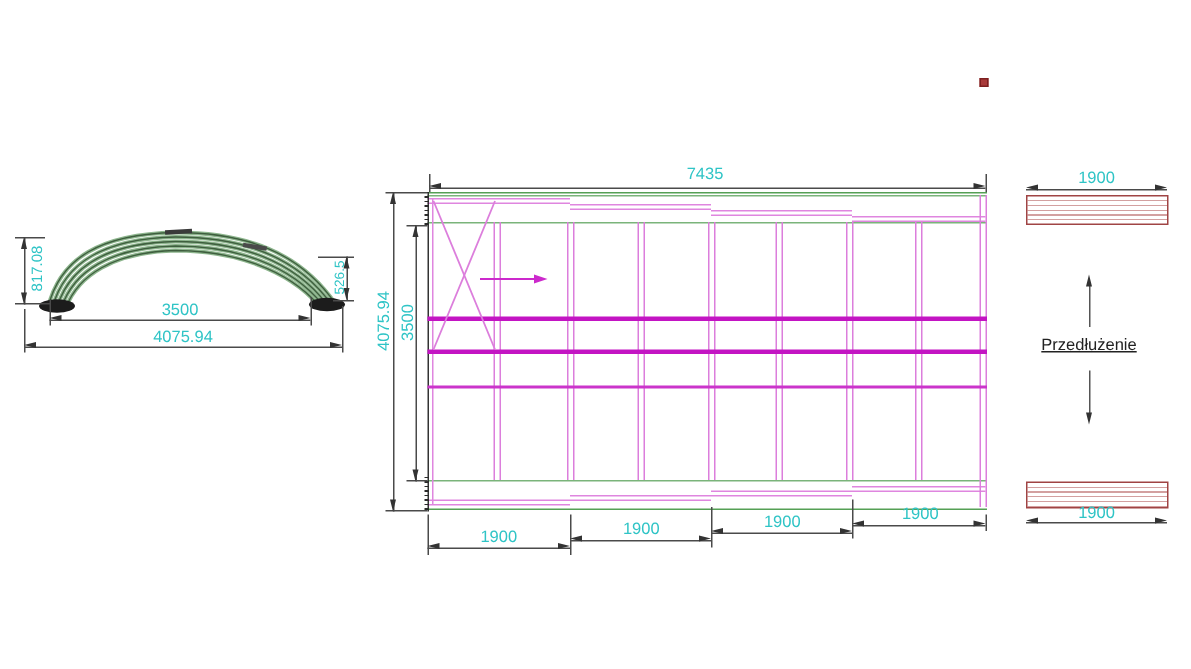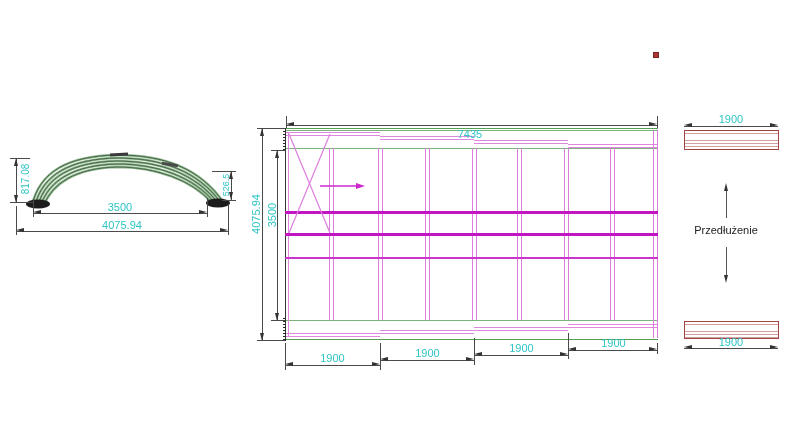--- a/index.html
+++ b/index.html
@@ -25,21 +25,21 @@
   .ar{width:0;height:0;}
   .ar.l{border-top:2.5px solid transparent;border-bottom:2.5px solid transparent;border-right:8px solid #333;}
   .ar.r{border-top:2.5px solid transparent;border-bottom:2.5px solid transparent;border-left:8px solid #333;}
   .ar.u{border-left:2.5px solid transparent;border-right:2.5px solid transparent;border-bottom:8px solid #333;}
   .ar.d{border-left:2.5px solid transparent;border-right:2.5px solid transparent;border-top:8px solid #333;}
   
   .tick{width:3px;background:repeating-linear-gradient(180deg,#2a2a2a 0 1px,transparent 1px 3px);}
   
   .bar{border:1px solid #a04444;
        background:repeating-linear-gradient(180deg,#ffffff 0 2.4px,#d3a0a0 2.4px 3.2px);}
-  .lbl{color:#222;font-size:11px;text-align:center;white-space:nowrap;}
+  .lbl{color:#222;font-size:11px;text-align:center;white-space:nowrap;text-decoration:underline;}
 </style>
 </head>
 <body>
 
 <div id="canvas">
 
   <div class="a" style="left:0;top:0">
 
     <svg class="a" style="left:12px;top:148px" width="224" height="64" viewBox="0 0 224 64">
       <g fill="none">
@@ -153,21 +153,21 @@
       </g>
     </svg>
   </div>
 
   <div>
     <div class="a v" style="left:286px;top:116px;height:12px"></div>
     <div class="a v" style="left:657px;top:116px;height:12px"></div>
     <div class="a h" style="left:286px;top:125px;width:371px"></div>
     <div class="a ar l" style="left:286px;top:122px"></div>
     <div class="a ar r" style="left:649px;top:122px"></div>
-    <div class="a dimt" style="left:440px;top:128px;width:60px">7435</div>
+    <div class="a dimt" style="left:440px;top:110px;width:60px">7435</div>
   </div>
 
   <div>
     <div class="a h" style="left:257px;top:128px;width:28px"></div>
     <div class="a h" style="left:257px;top:340px;width:28px"></div>
     <div class="a v" style="left:262px;top:128px;height:213px"></div>
     <div class="a ar u" style="left:260px;top:128px"></div>
     <div class="a ar d" style="left:260px;top:333px"></div>
     <div class="a dimt vt" style="left:250px;top:247px;width:66px">4075.94</div>
   </div>

